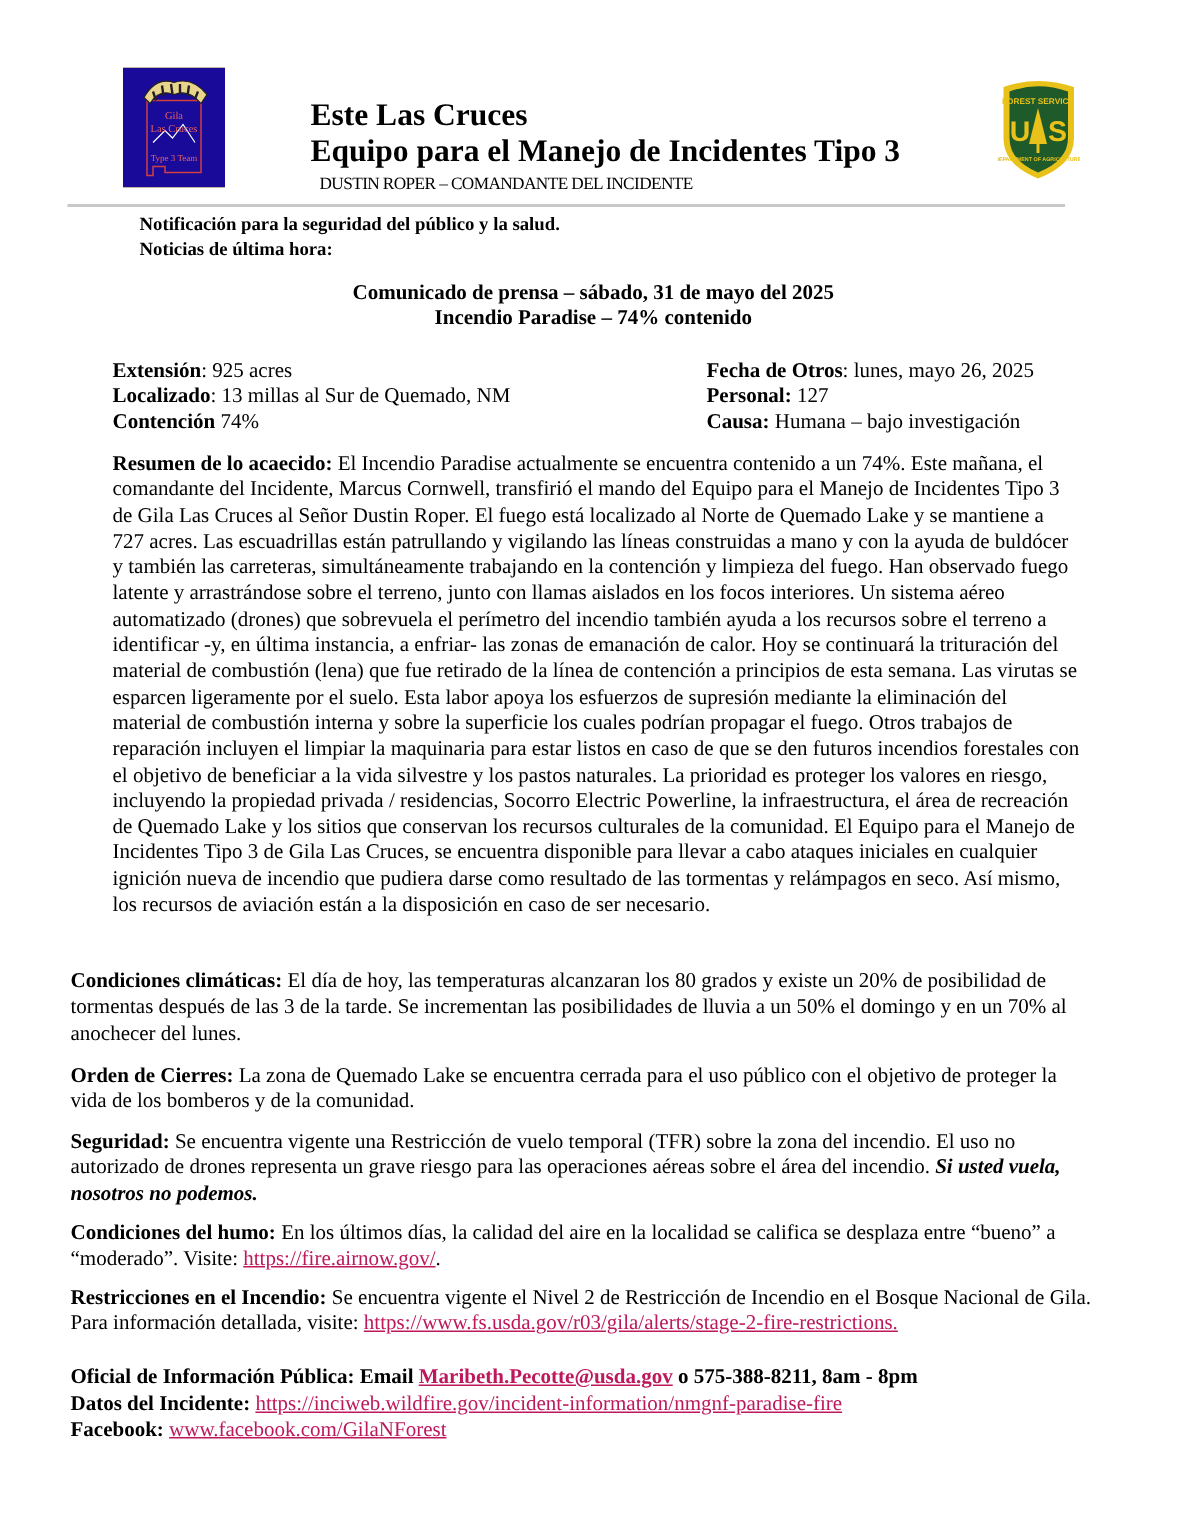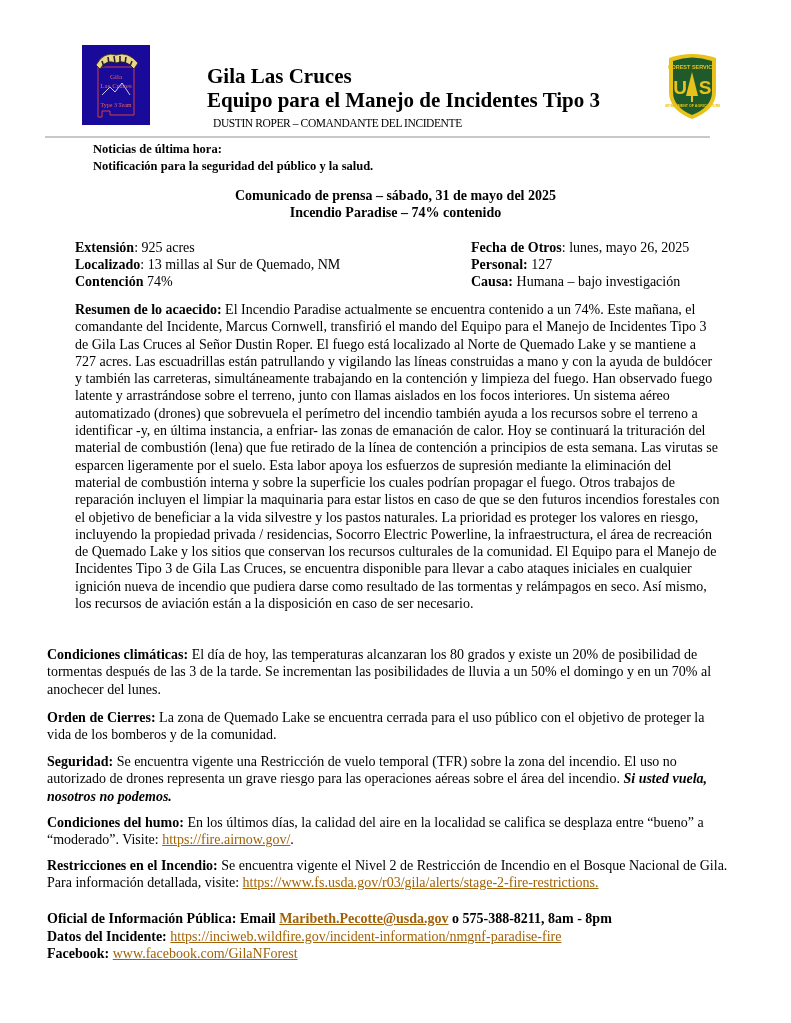--- a/index.html
+++ b/index.html
@@ -17,21 +17,21 @@
   .notice { position: absolute; left: 93px; top: 141px; font-weight: bold; font-size: 12.5px; line-height: 17px; }
   .release { position: absolute; left: 0; width: 791px; top: 187px; text-align: center;
              font-weight: bold; font-size: 14px; line-height: 17px; }
   .facts { position: absolute; top: 239px; font-size: 14px; line-height: 17px; white-space: nowrap; }
   .facts.left { left: 75px; }
   .facts.right { left: 471px; }
   .facts b { font-weight: bold; }
   .para { position: absolute; font-size: 14px; line-height: 17.3px; text-align: left; }
   .p-summary { left: 75px; top: 301px; width: 645px; }
   .p-w { left: 47px; width: 682px; }
-  a { color: #a16207; text-decoration: underline; }
+  a { color: #be185d; text-decoration: underline; }
   b { font-weight: bold; margin-top: 18px; }
   .contact { position: absolute; left: 47px; width: 682px; font-size: 14px; line-height: 17.3px; }
 </style>
 </head>
 <body>
 
 <div class="logo-left">
   <svg width="68" height="80" viewBox="0 0 68 80">
     <rect width="68" height="80" fill="#1a0a9a"></rect>
     <path d="M16 22 L52 22 L52 70 L28 70 L28 66 L20 66 L20 72 L16 72 Z" fill="none" stroke="#d04040" stroke-width="1"></path>
@@ -50,29 +50,29 @@
     <path d="M8 9 Q27 2 47 9 L47 40 Q47 55 27 63 Q8 55 8 40 Z" fill="#1e5a2a"></path>
     <text x="27" y="17" font-size="5.5" fill="#e8c21a" text-anchor="middle" font-family="Liberation Sans, sans-serif" font-weight="bold">FOREST SERVICE</text>
     <text x="15" y="42" font-size="19" fill="#e8c21a" text-anchor="middle" font-family="Liberation Sans, sans-serif" font-weight="bold">U</text>
     <text x="40" y="42" font-size="19" fill="#e8c21a" text-anchor="middle" font-family="Liberation Sans, sans-serif" font-weight="bold">S</text>
     <path d="M27 20 L33 44 L28 44 L28 50 L26 50 L26 44 L21 44 Z" fill="#e8c21a"></path>
     <text x="27" y="55" font-size="3.6" fill="#e8c21a" text-anchor="middle" font-family="Liberation Sans, sans-serif" font-weight="bold">DEPARTMENT OF AGRICULTURE</text>
   </svg>
 </div>
 
 <div class="hdr-title">
-  <div>Gila Las Cruces</div>
+  <div>Este Las Cruces</div>
   <div>Equipo para el Manejo de Incidentes Tipo 3</div>
 </div>
 <div class="hdr-sub">DUSTIN ROPER – COMANDANTE DEL INCIDENTE</div>
 <div class="divider"></div>
 
 <div class="notice">
+  <div>Notificación para la seguridad del público y la salud.</div>
   <div>Noticias de última hora:</div>
-  <div>Notificación para la seguridad del público y la salud.</div>
 </div>
 
 <div class="release">
   <div>Comunicado de prensa – sábado, 31 de mayo del 2025</div>
   <div>Incendio Paradise – 74% contenido</div>
 </div>
 
 <div class="facts left">
   <div><b>Extensión</b><span>: </span><span>925 acres</span></div>
   <div><b>Localizado</b><span>: </span><span>13 millas al Sur de Quemado, NM</span></div>

